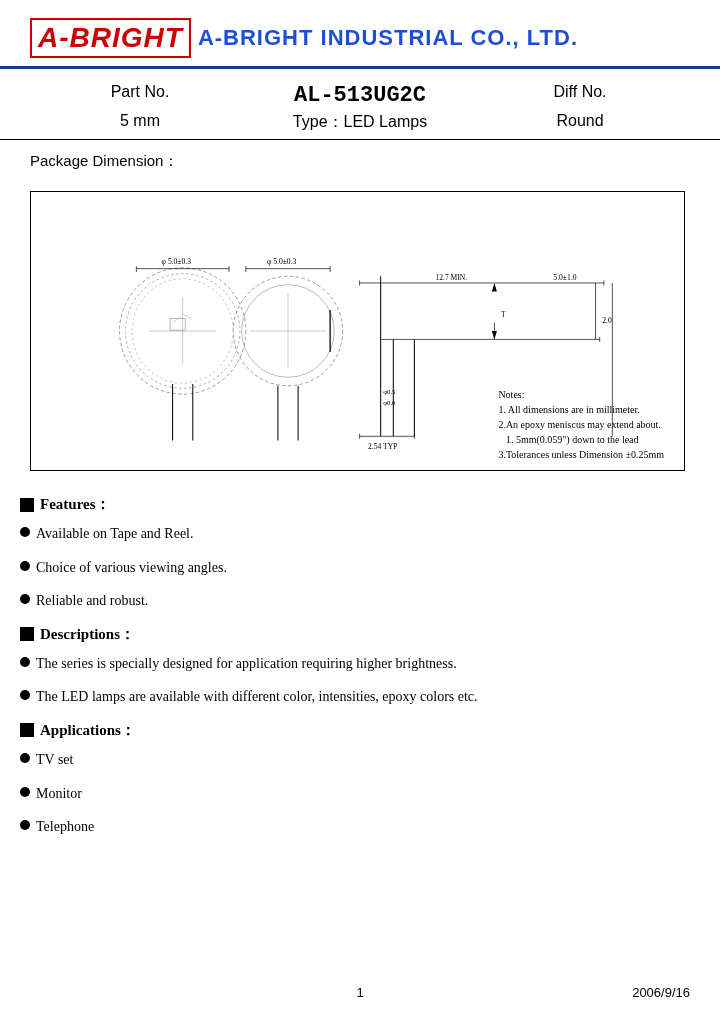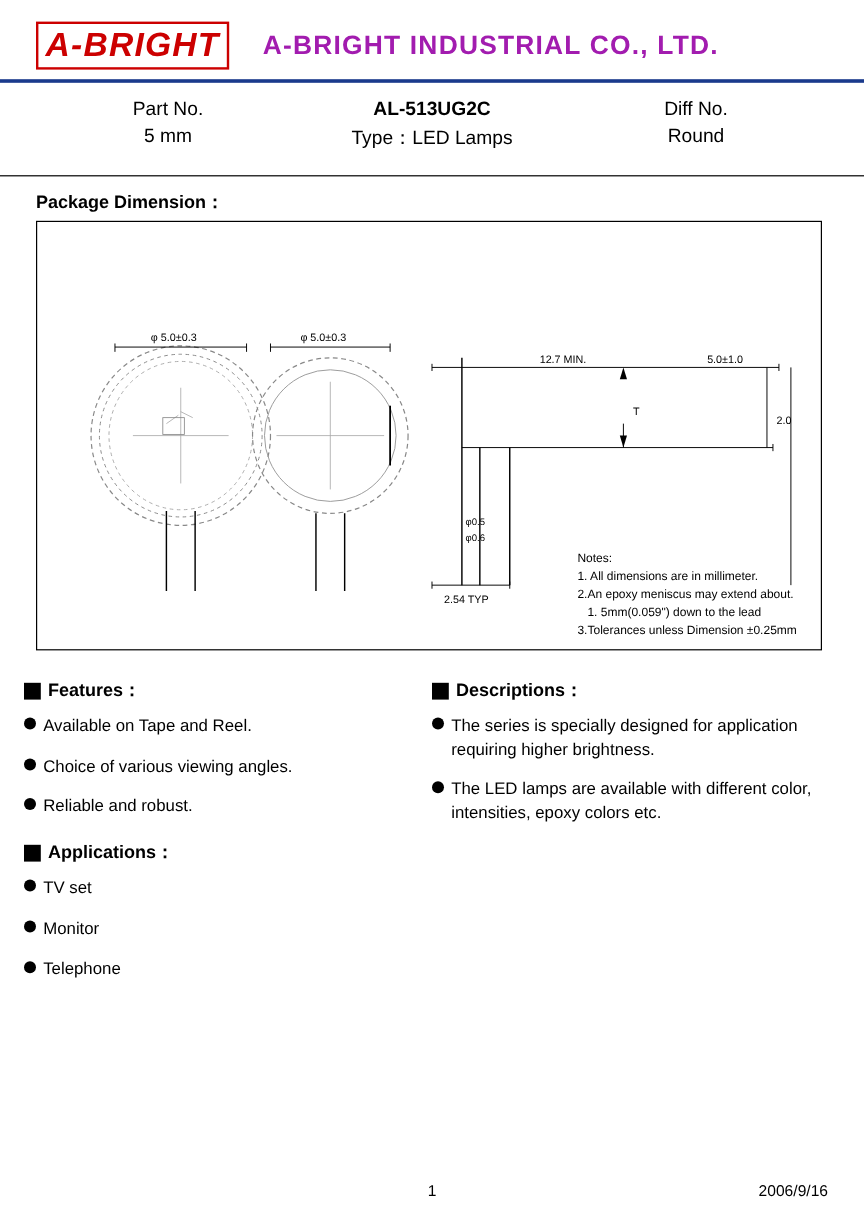--- a/index.html
+++ b/index.html
@@ -12,75 +12,77 @@
       color: #000;
       position: relative;
     }
 
     
     .header {
       padding: 18px 30px 8px 30px;
       border-bottom: 3px solid #1a3a8c;
       display: flex;
       align-items: center;
-      gap: 28px;
+      gap: 7px;
     }
     .logo-text {
       font-size: 28px;
       font-weight: 900;
       font-style: italic;
       color: #cc0000;
       font-family: Arial Black, sans-serif;
       border: 2.5px solid #cc0000;
       padding: 2px 6px;
       letter-spacing: 1px;
     }
     .company-name {
       font-size: 22px;
       font-weight: bold;
-      color: #a21caf;
+      color: #1d4ed8;
       letter-spacing: 1px;
     }
 
     
     .part-info {
-      padding: 14px 30px 20px 30px;
+      padding: 14px 30px 6px 30px;
       border-bottom: 1.5px solid #000;
     }
     .part-info-grid {
       display: grid;
       grid-template-columns: 1fr 1fr 1fr;
       text-align: center;
     }
     .part-info-label {
       font-size: 16px;
       font-weight: normal;
     }
     .part-no-value {
-      font-size: 16px;
+      font-size: 22px;
       font-weight: bold;
+      font-family: Liberation Mono, monospace;
     }
 
     
     .package-section {
       padding: 12px 30px 4px 30px;
     }
     .package-title {
       font-size: 15px;
-      font-weight: bold;
-      margin-bottom: 6px;
+      font-weight: normal;
+      margin-bottom: 20px;
     }
     .package-diagram {
       border: 1px solid #000;
       width: 655px;
-      height: 358px;
+      height: 280px;
       position: relative;
       margin-bottom: 10px;
       background: #fff;
       overflow: hidden;
+      font-family: Liberation Serif, serif;
     }
 
     
     .diagram-svg {
       width: 100%;
       height: 100%;
     }
 
     
     .notes-box {
@@ -89,22 +91,23 @@
       right: 20px;
       font-size: 10px;
       line-height: 1.5;
       text-align: left;
     }
 
     
     .features-section {
       padding: 10px 20px 10px 20px;
       display: grid;
-      grid-template-columns: 1fr 1fr;
+      grid-template-columns: 1fr;
       gap: 0;
+      font-family: Liberation Serif, serif;
     }
 
     .col-header {
       display: flex;
       align-items: center;
       gap: 6px;
       font-size: 15px;
       font-weight: bold;
       margin-bottom: 10px;
     }

